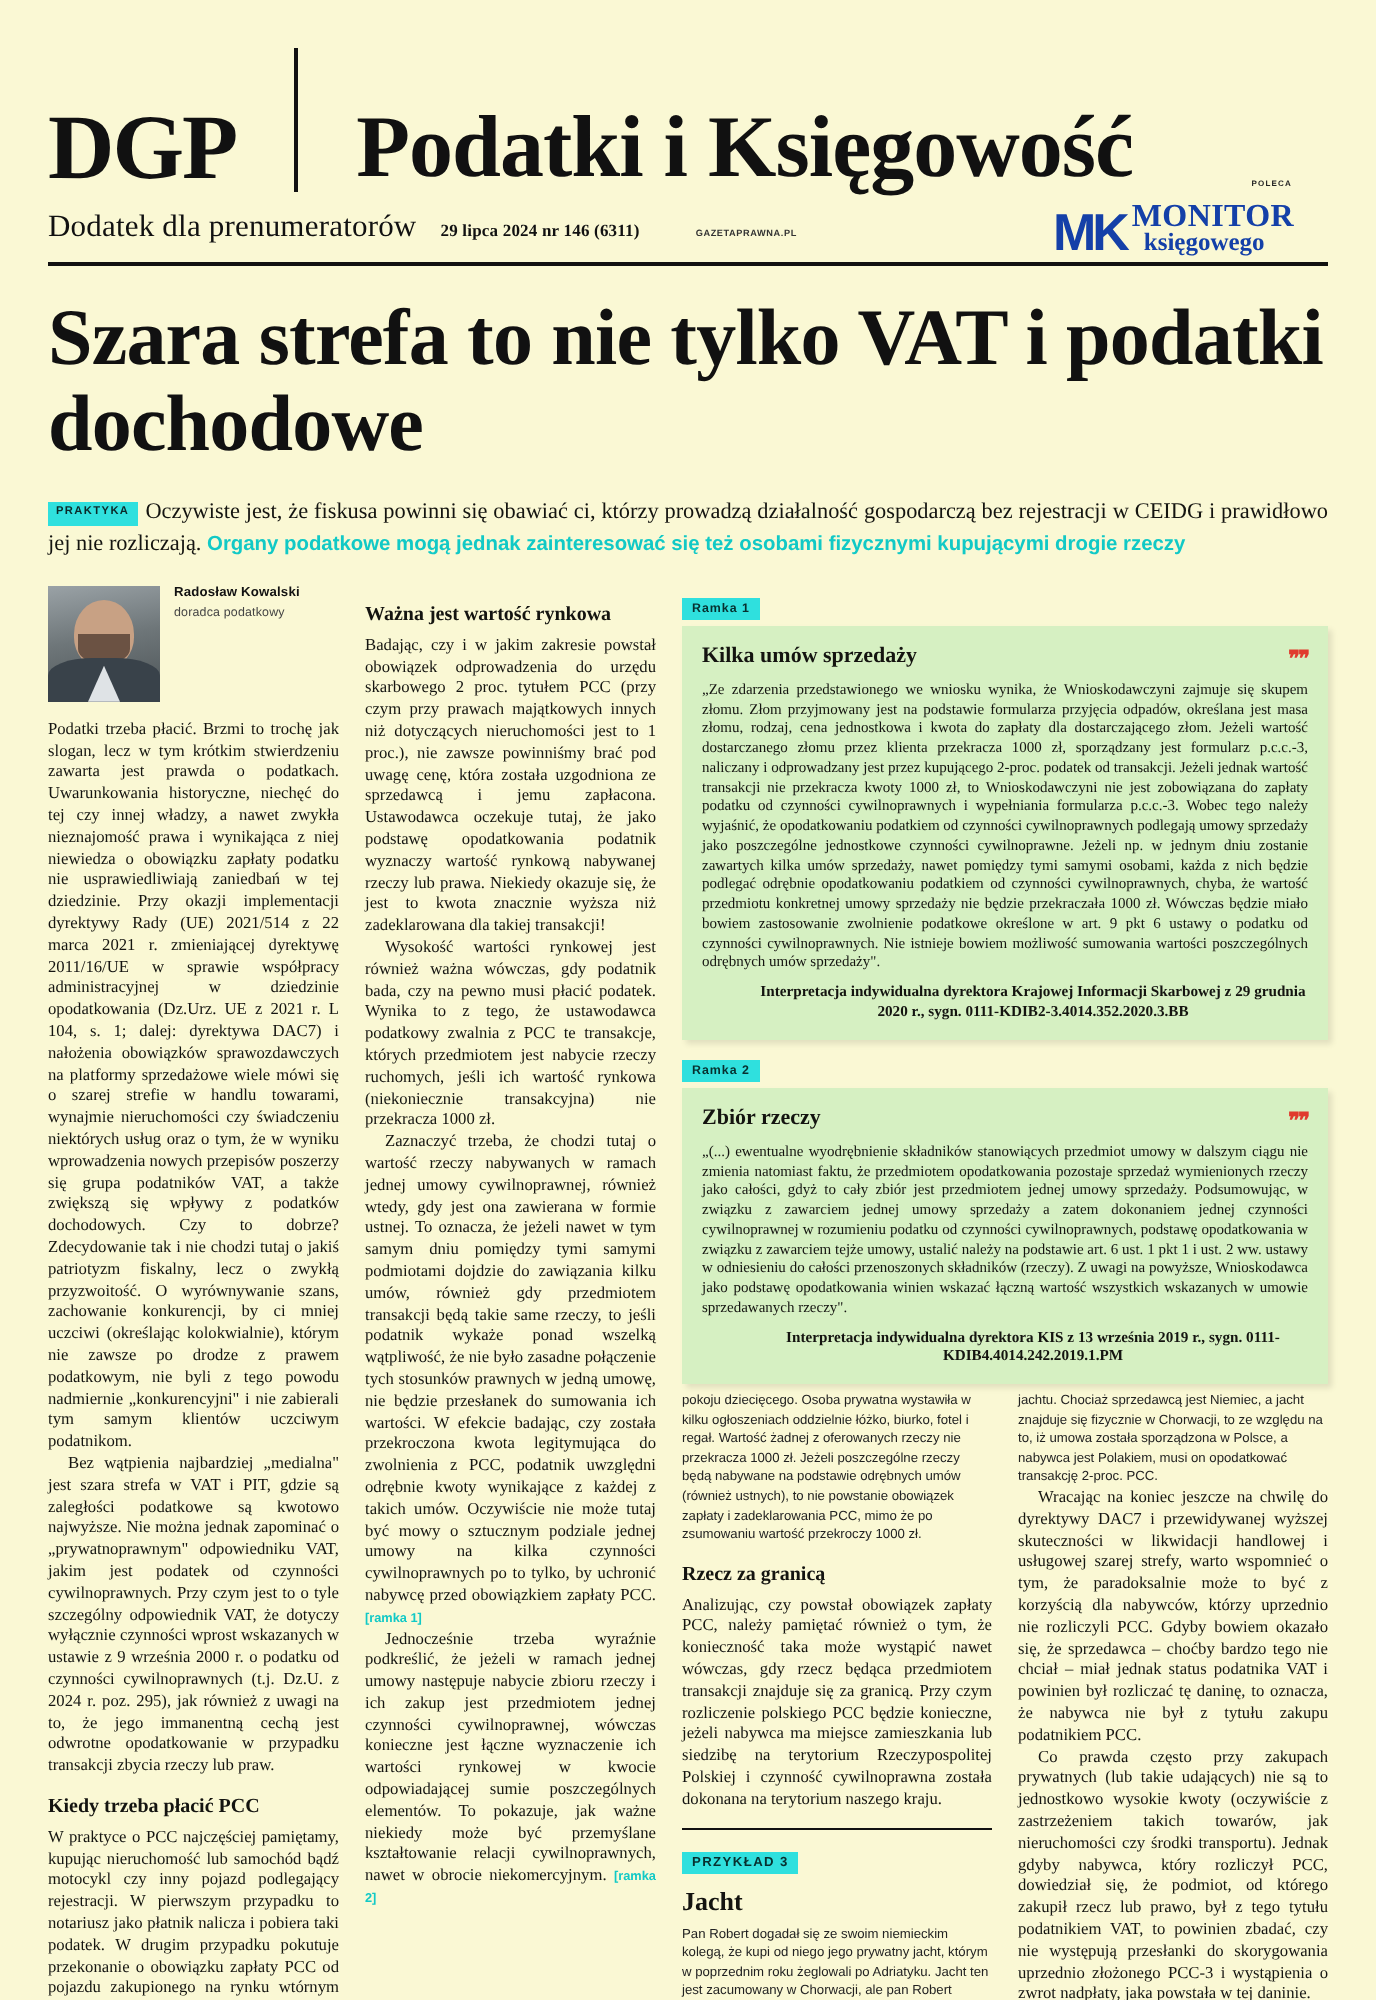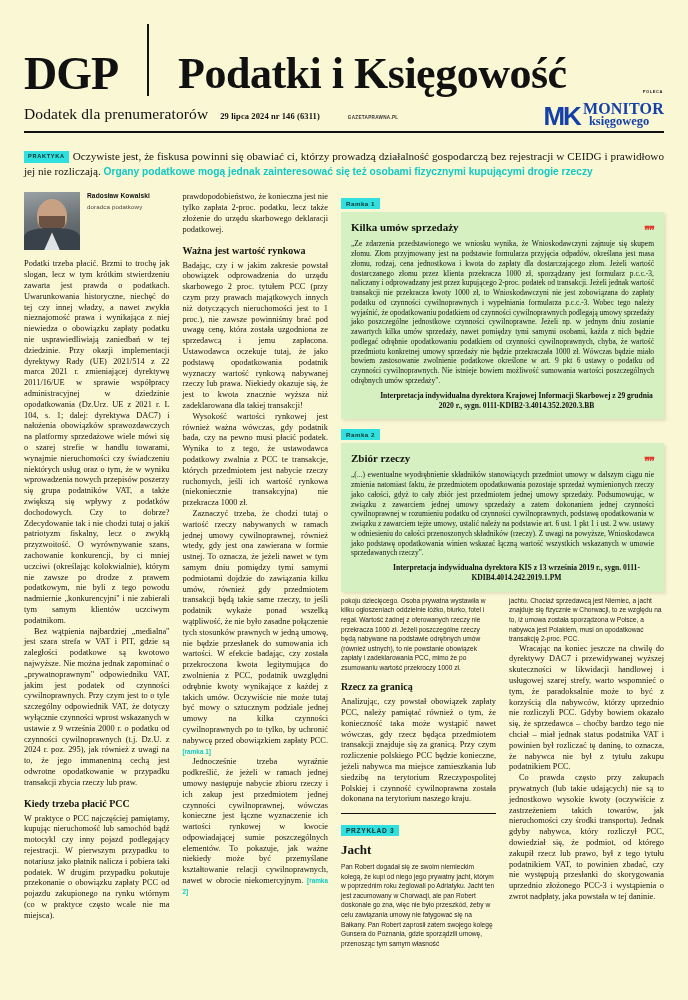--- a/index.html
+++ b/index.html
@@ -79,21 +79,21 @@
     font-family: "Liberation Sans", sans-serif;
     font-weight: bold;
     font-size: 4.6px;
     color: #333;
     margin-left: 28px;
     letter-spacing: 0.3px;
   }
 
   .mk-logo {
     position: absolute;
-    right: 0;
+    right: 17px;
     bottom: -4px;
     display: flex;
     align-items: flex-end;
     gap: 3px;
   }
   .mk-poleca {
     position: absolute;
     right: 1px;
     top: -12px;
     font-family: "Liberation Sans", sans-serif;
@@ -385,20 +385,21 @@
         <span class="mk-mark">MK</span>
         <span class="mk-words">
           <span class="mk-monitor">MONITOR</span>
           <span class="mk-ksieg">księgowego</span>
         </span>
       </div>
     </div>
     <div class="rule-thick"></div>
   </div>
 
+  <h1 class="headline">Szara strefa to nie tylko VAT i podatki dochodowe</h1>
 
   <div class="lead">
     <span class="tag">PRAKTYKA</span><span>Oczywiste jest, że fiskusa powinni się obawiać ci, którzy prowadzą działalność gospodarczą bez rejestracji w CEIDG i prawidłowo jej nie rozliczają.</span>
     <span class="lead-hi">Organy podatkowe mogą jednak zainteresować się też osobami fizycznymi kupującymi drogie rzeczy</span>
   </div>
 
   <div class="columns">
 
     <div class="col">
       <div class="author">
@@ -417,21 +418,20 @@
       <p class="body">Podatki trzeba płacić. Brzmi to trochę jak slogan, lecz w tym krótkim stwierdzeniu zawarta jest prawda o podatkach. Uwarunkowania historyczne, niechęć do tej czy innej władzy, a nawet zwykła nieznajomość prawa i wynikająca z niej niewiedza o obowiązku zapłaty podatku nie usprawiedliwiają zaniedbań w tej dziedzinie. Przy okazji implementacji dyrektywy Rady (UE) 2021/514 z 22 marca 2021 r. zmieniającej dyrektywę 2011/16/UE w sprawie współpracy administracyjnej w dziedzinie opodatkowania (Dz.Urz. UE z 2021 r. L 104, s. 1; dalej: dyrektywa DAC7) i nałożenia obowiązków sprawozdawczych na platformy sprzedażowe wiele mówi się o szarej strefie w handlu towarami, wynajmie nieruchomości czy świadczeniu niektórych usług oraz o tym, że w wyniku wprowadzenia nowych przepisów poszerzy się grupa podatników VAT, a także zwiększą się wpływy z podatków dochodowych. Czy to dobrze? Zdecydowanie tak i nie chodzi tutaj o jakiś patriotyzm fiskalny, lecz o zwykłą przyzwoitość. O wyrównywanie szans, zachowanie konkurencji, by ci mniej uczciwi (określając kolokwialnie), którym nie zawsze po drodze z prawem podatkowym, nie byli z tego powodu nadmiernie „konkurencyjni" i nie zabierali tym samym klientów uczciwym podatnikom.</p>
       <p class="body">Bez wątpienia najbardziej „medialna" jest szara strefa w VAT i PIT, gdzie są zaległości podatkowe są kwotowo najwyższe. Nie można jednak zapominać o „prywatnoprawnym" odpowiedniku VAT, jakim jest podatek od czynności cywilnoprawnych. Przy czym jest to o tyle szczególny odpowiednik VAT, że dotyczy wyłącznie czynności wprost wskazanych w ustawie z 9 września 2000 r. o podatku od czynności cywilnoprawnych (t.j. Dz.U. z 2024 r. poz. 295), jak również z uwagi na to, że jego immanentną cechą jest odwrotne opodatkowanie w przypadku transakcji zbycia rzeczy lub praw.</p>
 
       <h3 class="sub">Kiedy trzeba płacić PCC</h3>
 
       <p class="body">W praktyce o PCC najczęściej pamiętamy, kupując nieruchomość lub samochód bądź motocykl czy inny pojazd podlegający rejestracji. W pierwszym przypadku to notariusz jako płatnik nalicza i pobiera taki podatek. W drugim przypadku pokutuje przekonanie o obowiązku zapłaty PCC od pojazdu zakupionego na rynku wtórnym (co w praktyce często wcale nie ma miejsca).</p>
 
     </div>
 
     <div class="col">
-      <p class="body">prawdopodobieństwo, że konieczna jest nie tylko zapłata 2-proc. podatku, lecz także złożenie do urzędu skarbowego deklaracji podatkowej.</p>
 
       <h3 class="sub">Ważna jest wartość rynkowa</h3>
 
       <p class="body">Badając, czy i w jakim zakresie powstał obowiązek odprowadzenia do urzędu skarbowego 2 proc. tytułem PCC (przy czym przy prawach majątkowych innych niż dotyczących nieruchomości jest to 1 proc.), nie zawsze powinniśmy brać pod uwagę cenę, która została uzgodniona ze sprzedawcą i jemu zapłacona. Ustawodawca oczekuje tutaj, że jako podstawę opodatkowania podatnik wyznaczy wartość rynkową nabywanej rzeczy lub prawa. Niekiedy okazuje się, że jest to kwota znacznie wyższa niż zadeklarowana dla takiej transakcji!</p>
       <p class="body">Wysokość wartości rynkowej jest również ważna wówczas, gdy podatnik bada, czy na pewno musi płacić podatek. Wynika to z tego, że ustawodawca podatkowy zwalnia z PCC te transakcje, których przedmiotem jest nabycie rzeczy ruchomych, jeśli ich wartość rynkowa (niekoniecznie transakcyjna) nie przekracza 1000 zł.</p>
       <p class="body"><span>Zaznaczyć trzeba, że chodzi tutaj o wartość rzeczy nabywanych w ramach jednej umowy cywilnoprawnej, również wtedy, gdy jest ona zawierana w formie ustnej. To oznacza, że jeżeli nawet w tym samym dniu pomiędzy tymi samymi podmiotami dojdzie do zawiązania kilku umów, również gdy przedmiotem transakcji będą takie same rzeczy, to jeśli podatnik wykaże ponad wszelką wątpliwość, że nie było zasadne połączenie tych stosunków prawnych w jedną umowę, nie będzie przesłanek do sumowania ich wartości. W efekcie badając, czy została przekroczona kwota legitymująca do zwolnienia z PCC, podatnik uwzględni odrębnie kwoty wynikające z każdej z takich umów. Oczywiście nie może tutaj być mowy o sztucznym podziale jednej umowy na kilka czynności cywilnoprawnych po to tylko, by uchronić nabywcę przed obowiązkiem zapłaty PCC.</span> <span class="ramka-ref">[ramka 1]</span></p>
       <p class="body"><span>Jednocześnie trzeba wyraźnie podkreślić, że jeżeli w ramach jednej umowy następuje nabycie zbioru rzeczy i ich zakup jest przedmiotem jednej czynności cywilnoprawnej, wówczas konieczne jest łączne wyznaczenie ich wartości rynkowej w kwocie odpowiadającej sumie poszczególnych elementów. To pokazuje, jak ważne niekiedy może być przemyślane kształtowanie relacji cywilnoprawnych, nawet w obrocie niekomercyjnym.</span> <span class="ramka-ref">[ramka 2]</span></p>
 
     </div>
 

